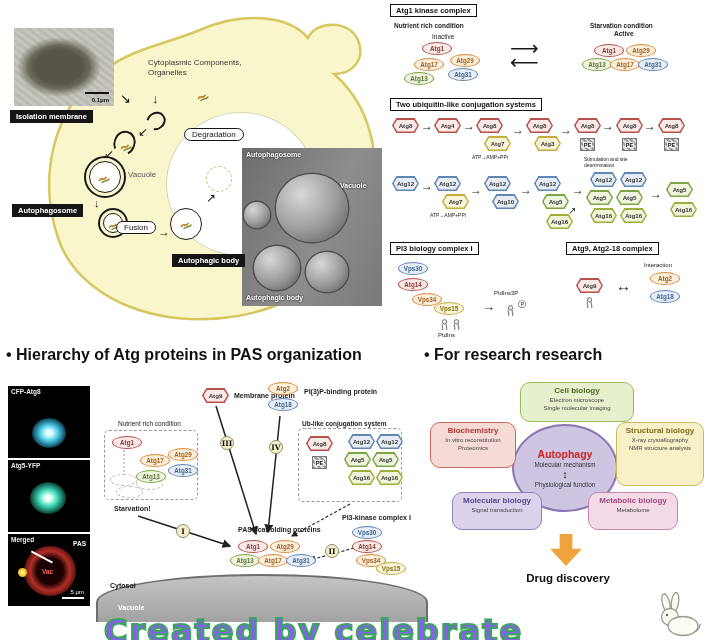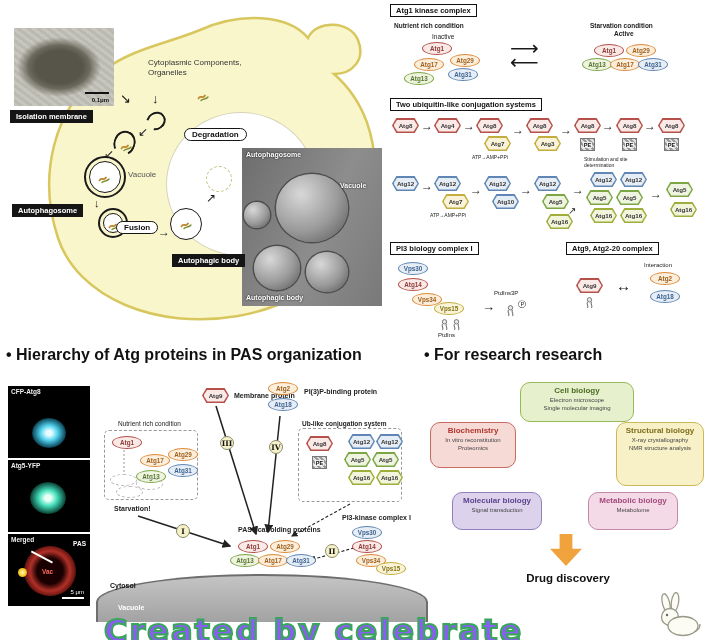--- a/index.html
+++ b/index.html
@@ -6,21 +6,21 @@
   html,body{background:#fff}
   .page{position:relative;width:710px;height:640px;background:#fff;overflow:hidden;
         font-family:"Liberation Sans",sans-serif;color:#111}
   .abs{position:absolute}
   .panel{position:absolute}
 
   
   .blk{position:absolute;background:#151515;color:#fff;font-weight:bold;font-size:7.5px;
        padding:2px 6px;white-space:nowrap;z-index:6}
   .wlb{position:absolute;background:#fff;border:1.5px solid #151515;border-radius:9px;
-       font-weight:bold;font-size:8px;padding:1px 7px;white-space:nowrap;z-index:6}
+       font-weight:normal;font-size:8px;padding:1px 7px;white-space:nowrap;z-index:6}
   .phead{position:absolute;left:2px;top:2px;border:1.2px solid #111;background:#fff;
        font-size:7.5px;font-weight:bold;padding:1px 5px;white-space:nowrap;z-index:4}
   .h2{position:absolute;font-size:16px;font-weight:bold;white-space:nowrap}
 
   
   .em1{position:absolute;left:14px;top:28px;width:100px;height:78px;z-index:4;overflow:hidden;background:
        radial-gradient(ellipse at 45% 50%, #57544a 0 30%, rgba(87,84,74,0) 42%),
        radial-gradient(ellipse at 45% 50%, #716e62 0 40%, rgba(113,110,98,0) 54%),
        repeating-linear-gradient(37deg,#c7c6be 0 3px,#bbbab0 3px 6px)}
   .em1bar{position:absolute;right:5px;bottom:12px;width:24px;height:2.5px;background:#111}
@@ -377,21 +377,21 @@
       <div class="nd ar" style="left: 94px; top: 60px; font-size: 13px;">→</div>
       <div class="nd tx" style="left: 106px; top: 50px; font-size: 6px;">PtdIns3P</div>
       <div class="nd lip" style="left: 116px; top: 64px;"><svg width="13" height="13" viewBox="0 0 13 13">
           <circle cx="6.5" cy="2.8" r="2.2" fill="#e8e8e8" stroke="#777" stroke-width="1"></circle>
           <path d="M4.5,5 C3,7.5 6,8 4.5,11 M8.5,5 C7,7.5 10,8 8.5,11" stroke="#777" stroke-width="1.1" fill="none"></path>
         </svg></div>
       <div class="nd tx" style="left: 130px; top: 60px; font-size: 8px;">Ⓟ</div>
     </div>
 
   <div class="panel" style="left:564px;top:240px;width:142px;height:100px">
-    <div class="phead">Atg9, Atg2-20 complex</div>
+    <div class="phead">Atg9, Atg2-18 complex</div>
   <div class="nd tx" style="left: 80px; top: 22px; font-size: 6px;">Interaction</div>
       <div class="nd hx c-red" style="left: 12px; top: 38px;">
         <i></i>
         <em></em>
         <b>Atg9</b>
       </div>
       <div class="nd lip" style="left: 19px; top: 56px;"><svg width="13" height="13" viewBox="0 0 13 13">
           <circle cx="6.5" cy="2.8" r="2.2" fill="#e8e8e8" stroke="#777" stroke-width="1"></circle>
           <path d="M4.5,5 C3,7.5 6,8 4.5,11 M8.5,5 C7,7.5 10,8 8.5,11" stroke="#777" stroke-width="1.1" fill="none"></path>
         </svg></div>
@@ -512,20 +512,26 @@
       <div class="nd el c-orange" style="left: 162px; top: 176px;">Atg17</div>
       <div class="nd el c-blue" style="left: 190px; top: 176px;">Atg31</div>
       <div class="nd tx bold" style="left: 246px; top: 136px; font-size: 7px;">PI3-kinase complex I</div>
       <div class="nd el c-blue" style="left: 256px; top: 148px;">Vps30</div>
       <div class="nd el c-red" style="left: 256px; top: 162px;">Atg14</div>
       <div class="nd el c-orange" style="left: 260px; top: 176px;">Vps34</div>
       <div class="nd el c-yellow" style="left: 280px; top: 184px;">Vps15</div>
     </div>
 
   <div class="panel" style="left:428px;top:378px;width:278px;height:226px">
+    <div class="rcenter" style="left:84px;top:46px;width:106px;height:88px">
+      <div class="rc-title">Autophagy</div>
+      <div class="rc-line">Molecular mechanism</div>
+      <div class="rc-arrow">↕</div>
+      <div class="rc-line">Physiological function</div>
+    </div>
     <div class="rbox" style="left:92px;top:4px;width:114px;height:40px;background:#E7F0CC;border-color:#98B958">
       <div class="rt" style="color:#4A6B1F">Cell biology</div>
       <div class="rl">Electron microscope</div>
       <div class="rl">Single molecular imaging</div>
     </div>
     <div class="rbox" style="left:2px;top:44px;width:86px;height:46px;background:#F6DAD6;border-color:#C66A62">
       <div class="rt" style="color:#B23530">Biochemistry</div>
       <div class="rl">In vitro reconstitution</div>
       <div class="rl">Proteomics</div>
     </div>

